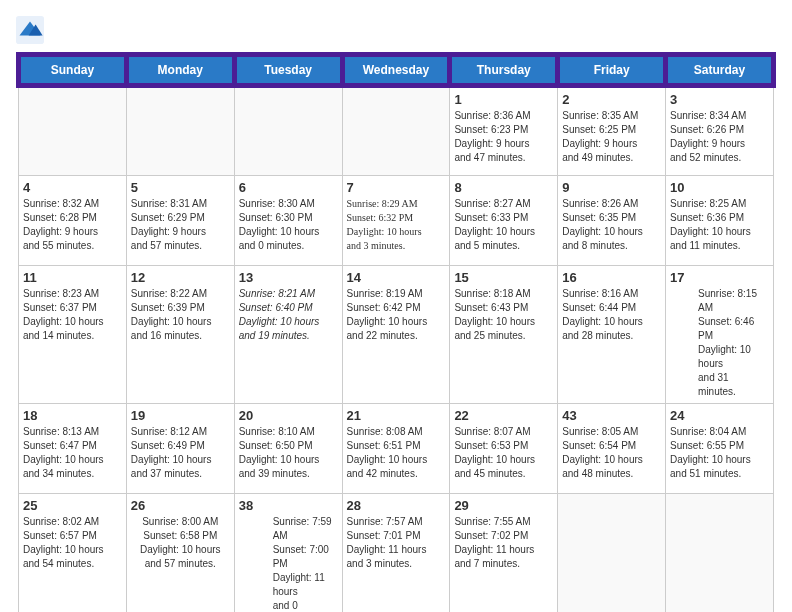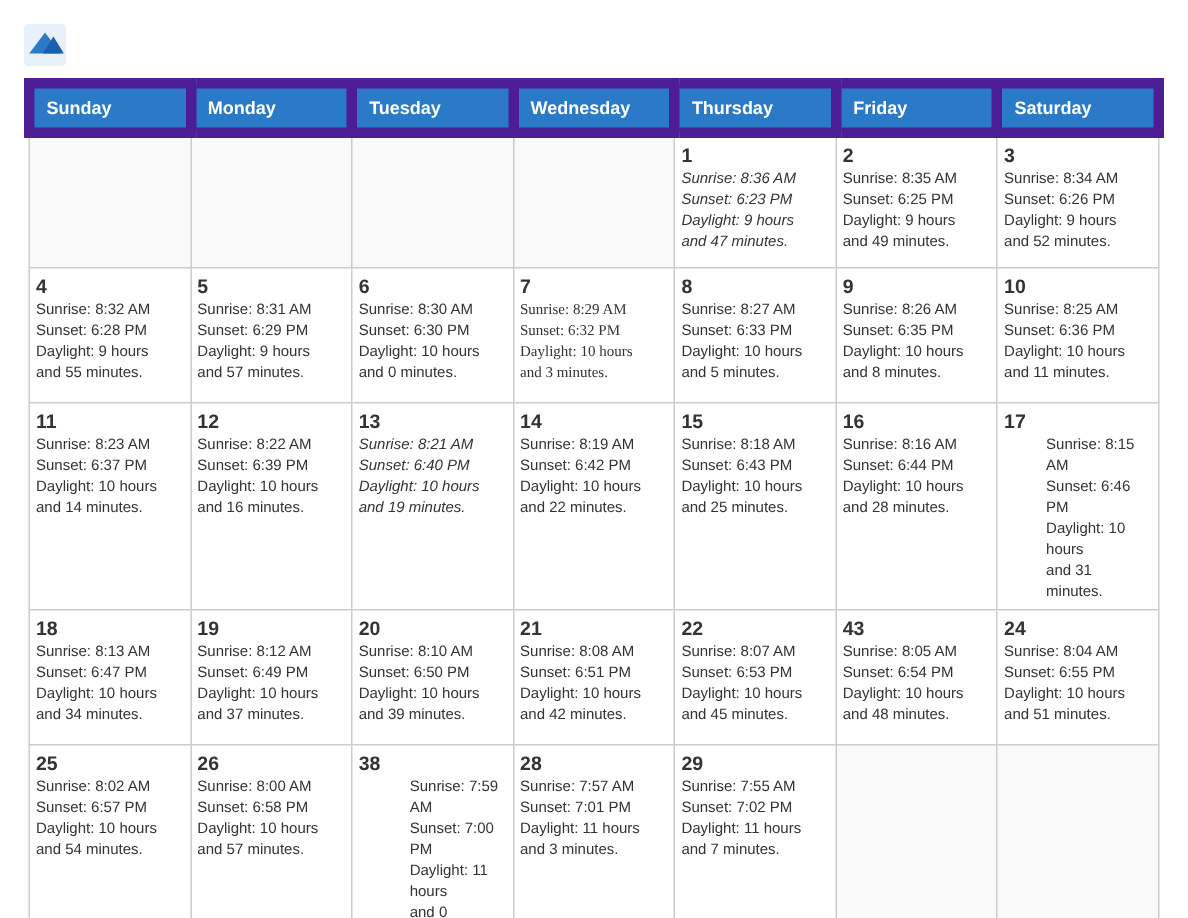--- a/index.html
+++ b/index.html
@@ -51,22 +51,22 @@
       width: 100%;
       border-collapse: collapse;
       table-layout: fixed;
     }
     th {
       background-color: #2a7ac7;
       color: #fff;
       font-size: 12px;
       font-weight: bold;
       padding: 6px 8px;
-      text-align: left;
-      border: 7px solid #4c1d95;
+      text-align: center;
+      border: 5px solid #4c1d95;
     }
     td {
       border: 1px solid #ccc;
       vertical-align: top;
       padding: 4px;
       font-size: 10.5px;
       color: #333;
       height: 90px;
       background: #fff;
     }
@@ -119,21 +119,21 @@
       </tr>
   </thead>
   <tbody id="calendar-body">
   <tr>
         <td class="empty"></td>
         <td class="empty"></td>
         <td class="empty"></td>
         <td class="empty"></td>
         <td>
           <span class="day-number">1</span>
-          <div class="day-info" style="white-space: pre-line; font-style: italic;">Sunrise: 8:36 AM
+          <div class="day-info" style="white-space: pre-line;">Sunrise: 8:36 AM
 Sunset: 6:23 PM
 Daylight: 9 hours
 and 47 minutes.</div>
         </td>
         <td>
           <span class="day-number">2</span>
           <div class="day-info" style="white-space: pre-line;">Sunrise: 8:35 AM
 Sunset: 6:25 PM
 Daylight: 9 hours
 and 49 minutes.</div>
@@ -302,21 +302,21 @@
       <tr>
         <td>
           <span class="day-number">25</span>
           <div class="day-info" style="white-space: pre-line;">Sunrise: 8:02 AM
 Sunset: 6:57 PM
 Daylight: 10 hours
 and 54 minutes.</div>
         </td>
         <td>
           <span class="day-number">26</span>
-          <div class="day-info" style="white-space: pre-line;">Sunrise: 8:00 AM
+          <div class="day-info" style="white-space: pre-line; text-align: center;">Sunrise: 8:00 AM
 Sunset: 6:58 PM
 Daylight: 10 hours
 and 57 minutes.</div>
         </td>
         <td>
           <span class="day-number">38</span>
           <div class="day-info" style="white-space: pre-line; margin-left: 34px;">Sunrise: 7:59 AM
 Sunset: 7:00 PM
 Daylight: 11 hours
 and 0 minutes.</div>

